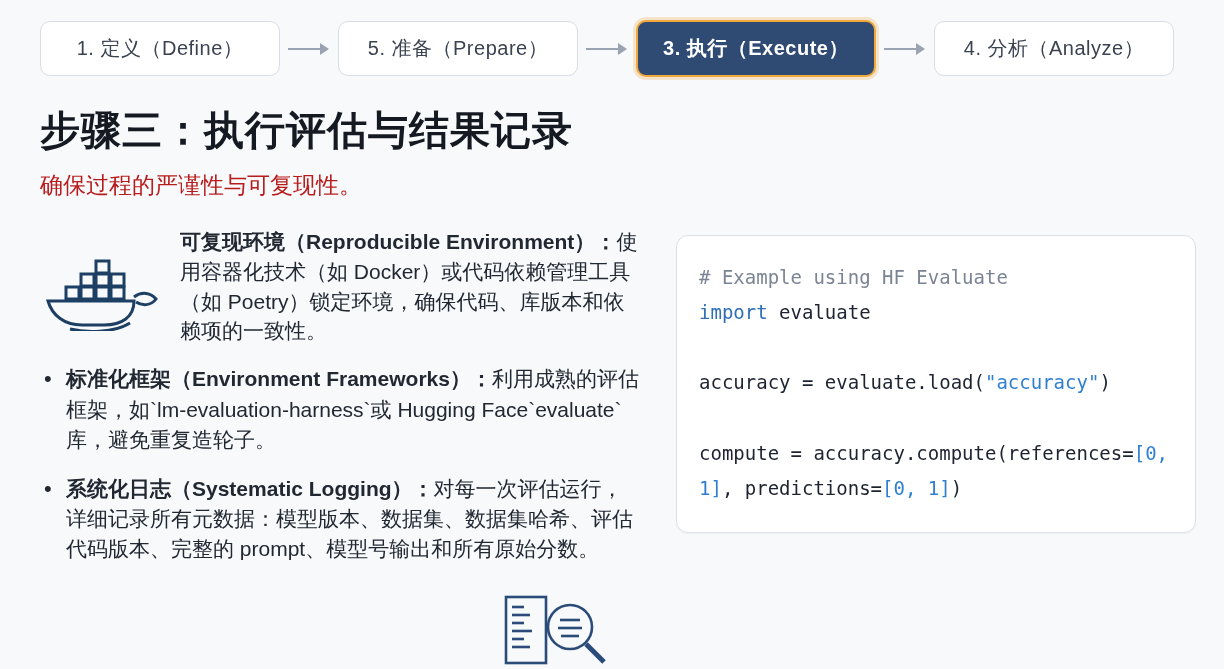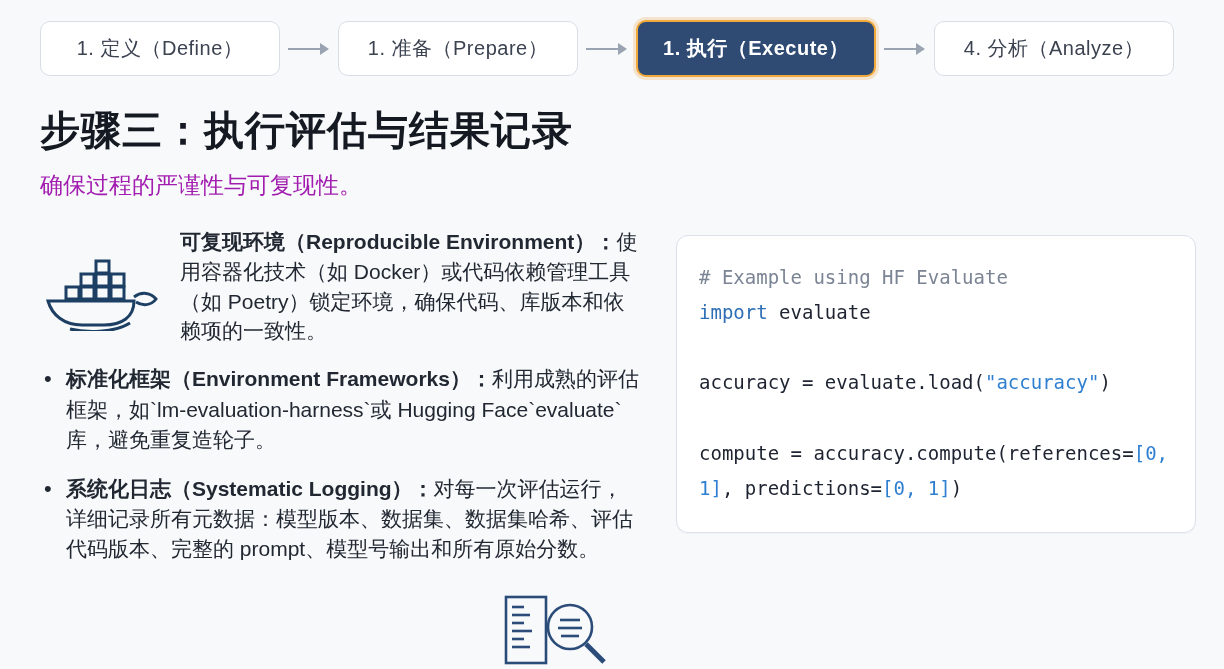--- a/index.html
+++ b/index.html
@@ -78,21 +78,21 @@
   
   .title {
     font-size: 40px;
     font-weight: bold;
     letter-spacing: 1px;
     margin: 8px 0 12px 0;
     color: #151921;
   }
   .subtitle {
     font-size: 23px;
-    color: #a21caf;
+    color: #b91c1c;
     margin: 0 0 26px 0;
   }
 
   
   .body-cols {
     display: flex;
     gap: 36px;
   }
   .col-left {
     width: 600px;
@@ -179,23 +179,23 @@
   }
 </style>
 </head>
 <body>
 
 <div class="page">
 
   <div class="stepper">
     <div class="step">1. 定义（Define）</div>
     <div class="arrow"></div>
-    <div class="step">1. 准备（Prepare）</div>
+    <div class="step">5. 准备（Prepare）</div>
     <div class="arrow"></div>
-    <div class="step active">1. 执行（Execute）</div>
+    <div class="step active">3. 执行（Execute）</div>
     <div class="arrow"></div>
     <div class="step">4. 分析（Analyze）</div>
   </div>
 
   <h1 class="title">步骤三：执行评估与结果记录</h1>
   <p class="subtitle">确保过程的严谨性与可复现性。</p>
 
   <div class="body-cols">
 
     <div class="col-left">

